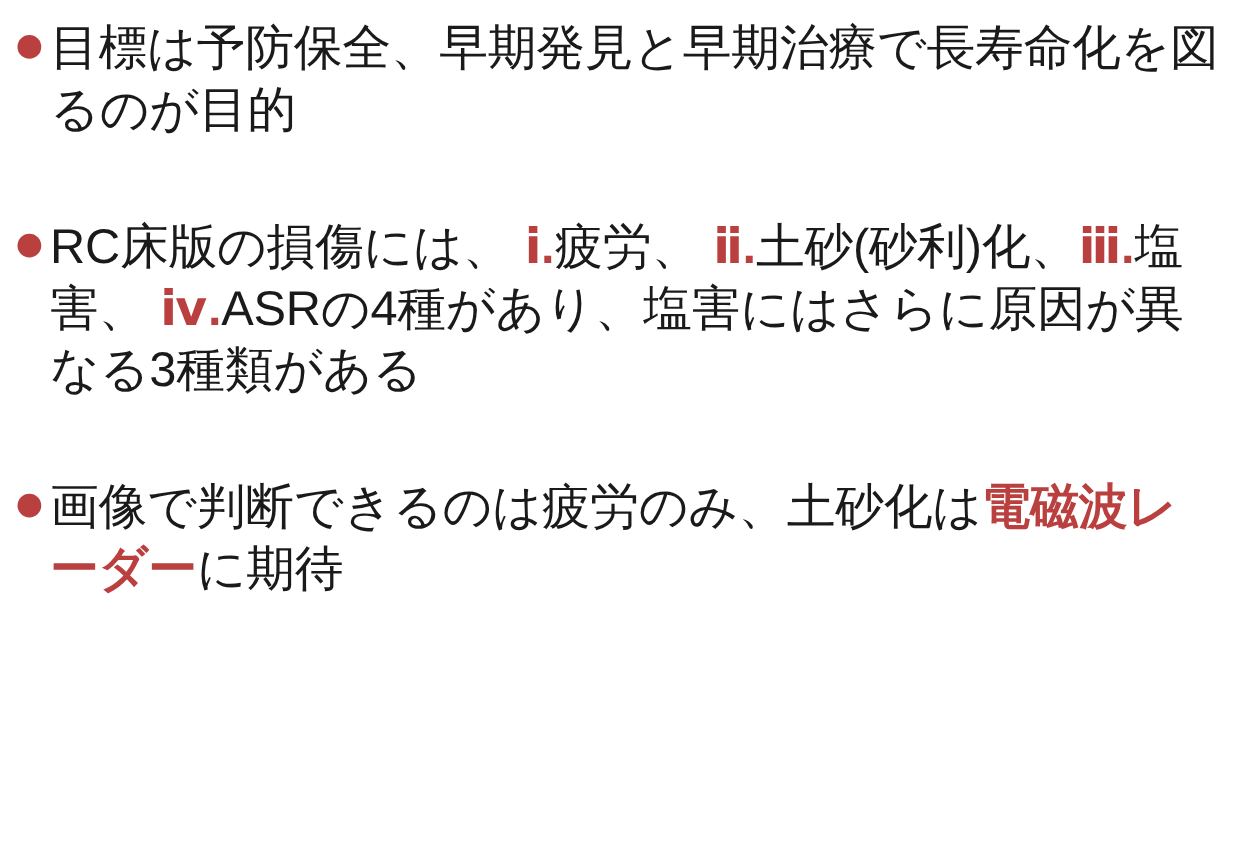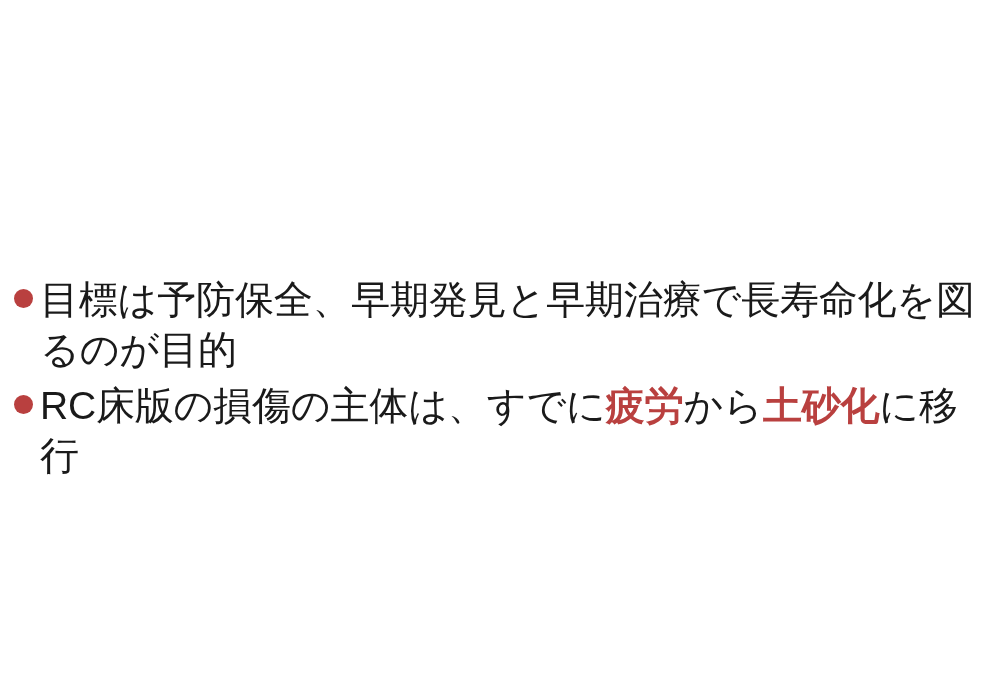--- a/index.html
+++ b/index.html
@@ -14,21 +14,21 @@
     color: #1a1a1a;
     overflow: hidden;
   }
   .slide {
     box-sizing: border-box;
     width: 1000px;
     height: 497px;
     padding: 14px 24px 10px 14px;
     display: flex;
     flex-direction: column;
-    justify-content: flex-end;
+    justify-content: space-between;
   }
   .bullet-row {
     display: flex;
     align-items: flex-start;
     margin-bottom: 6px;
   }
   .bullet-marker {
     flex: 0 0 auto;
     width: 26px;
     display: flex;
@@ -62,23 +62,29 @@
 
 <div class="slide">
 
   <div class="bullet-row">
     <span class="bullet-marker">
         <span class="bullet-dot" style="background: rgb(185, 64, 63);"></span>
       </span>
     <span class="bullet-text"><span>目標は予防保全、早期発見と早期治療で長寿命化を図るのが目的</span></span>
   </div>
 
+  <div class="bullet-row">
+    <span class="bullet-marker">
+        <span class="bullet-dot" style="background: rgb(185, 64, 63);"></span>
+      </span>
+    <span class="bullet-text"><span>RC床版の損傷には、 </span><span class="accent-bold">ⅰ.</span><span>疲労、 </span><span class="accent-bold">ⅱ.</span><span>土砂(砂利)化、</span><span class="accent-bold">ⅲ.</span><span>塩害、 </span><span class="accent-bold">ⅳ.</span><span>ASRの4種があり、塩害にはさらに原因が異なる3種類がある</span></span>
+  </div>
+
 
   <div class="bullet-row">
     <span class="bullet-marker">
         <span class="bullet-dot" style="background: rgb(185, 64, 63);"></span>
       </span>
-    <span class="bullet-text"><span>RC床版の損傷の主体は、すでに</span><span class="accent-bold">疲労</span><span>から</span><span class="accent-bold">土砂化</span><span>に移行</span></span>
+    <span class="bullet-text"><span>画像で判断できるのは疲労のみ、土砂化は</span><span class="accent-bold">電磁波レーダー</span><span>に期待</span></span>
   </div>
-
 
 
 </div>
 
 </body></html>

